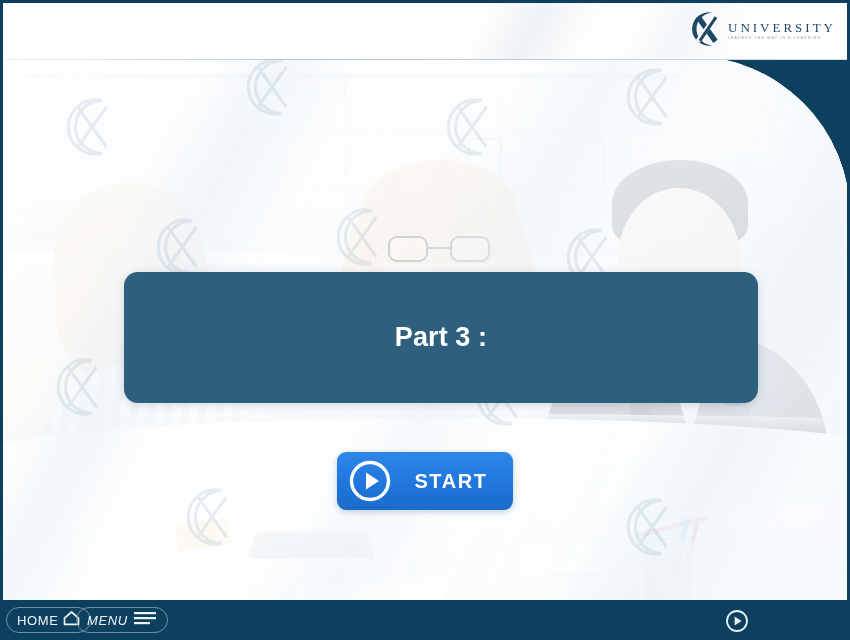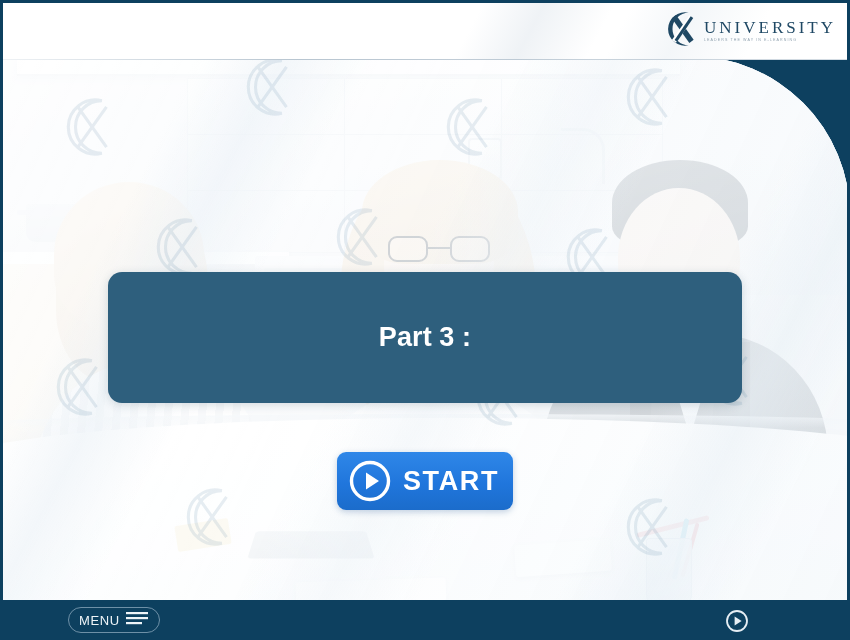--- a/index.html
+++ b/index.html
@@ -42,21 +42,21 @@
     position: absolute;
     right: 14px; top: 9px;
     display: flex;
     align-items: center;
     gap: 3px;
     height: 40px;
   }
   .logo-mark { width: 38px; height: 38px; display: block; }
   .logo-text { display: flex; flex-direction: column; line-height: 1; padding-top: 4px; }
   .logo-word {
-    font-size: 17px;
+    font-size: 13px;
     letter-spacing: 3.0px;
     font-weight: 400;
     color: #1f4864;
     font-family: "Liberation Serif", serif;
   }
   .logo-tag {
     font-size: 3.6px;
     letter-spacing: 1.1px;
     color: #8d9fad;
     margin-top: 3px;
@@ -319,21 +319,21 @@
     opacity: .12;
     pointer-events: none;
   }
   .wm {
     position: absolute; width: 62px; height: 62px;
   }
 
   
   .title-card {
     position: absolute;
-    left: 108px; top: 272px;
+    left: 124px; top: 272px;
     width: 634px; height: 131px;
     background: #2e5f7d;
     border-radius: 14px;
     display: flex; align-items: center; justify-content: center;
     z-index: 6;
     box-shadow: 0 2px 10px rgba(30,60,85,.18);
   }
   .title-text {
     color: #ffffff;
     font-size: 27px;
@@ -357,21 +357,21 @@
     cursor: pointer;
     box-shadow: 0 2px 6px rgba(20,70,140,.25);
   }
   .start-icon {
     width: 66px; height: 58px;
     display: flex; align-items: center; justify-content: center;
     flex: 0 0 auto;
   }
   .start-label {
     color: #ffffff;
-    font-size: 27px;
+    font-size: 20px;
     font-weight: bold;
     letter-spacing: 1.6px;
     padding-right: 14px;
     flex: 1;
     text-align: center;
   }
 
   
   .toolbar {
     position: absolute;
@@ -390,21 +390,21 @@
     padding: 0 10px;
     cursor: pointer;
     background: transparent;
   }
   .pill-label {
     color: #eef4f8;
     font-size: 13px;
     letter-spacing: .6px;
   }
   #btn-home { left: 6px; }
-  #btn-menu { left: 68px; }
+  #btn-menu { left: 76px; font-style: italic; }
   .play-right {
     position: absolute;
     left: 725px; top: 9px;
     width: 24px; height: 24px;
     cursor: pointer;
   }
 
   
   .frame-top {
     position: absolute; left: 0; top: 0; width: 850px; height: 3px;
@@ -568,20 +568,28 @@
       <svg width="44" height="44" viewBox="0 0 44 44">
         <circle cx="22" cy="22" r="18.5" fill="none" stroke="#ffffff" stroke-width="3.4"></circle>
         <path d="M18 13.5 L31 22 L18 30.5 Z" fill="#ffffff"></path>
       </svg>
     </span>
     <span class="start-label">START</span>
   </div>
 
   <div class="toolbar">
 
+    <div class="pill" id="btn-home">
+      <span class="pill-label">HOME</span>
+      <span>
+        <svg width="17" height="16" viewBox="0 0 17 16">
+          <path d="M8.5 2 L15.5 8.2 L15.5 14.4 L1.5 14.4 L1.5 8.2 Z" fill="none" stroke="#eef4f8" stroke-width="1.7" stroke-linejoin="round"></path>
+        </svg>
+      </span>
+    </div>
 
     <div class="pill" id="btn-menu">
       <span class="pill-label">MENU</span>
       <span>
         <svg width="24" height="16" viewBox="0 0 24 16">
           <rect x="1" y="2" width="22" height="2.2" fill="#eef4f8"></rect>
           <rect x="1" y="7" width="22" height="2.2" fill="#eef4f8"></rect>
           <rect x="1" y="12" width="16" height="2.2" fill="#eef4f8"></rect>
         </svg>
       </span>

